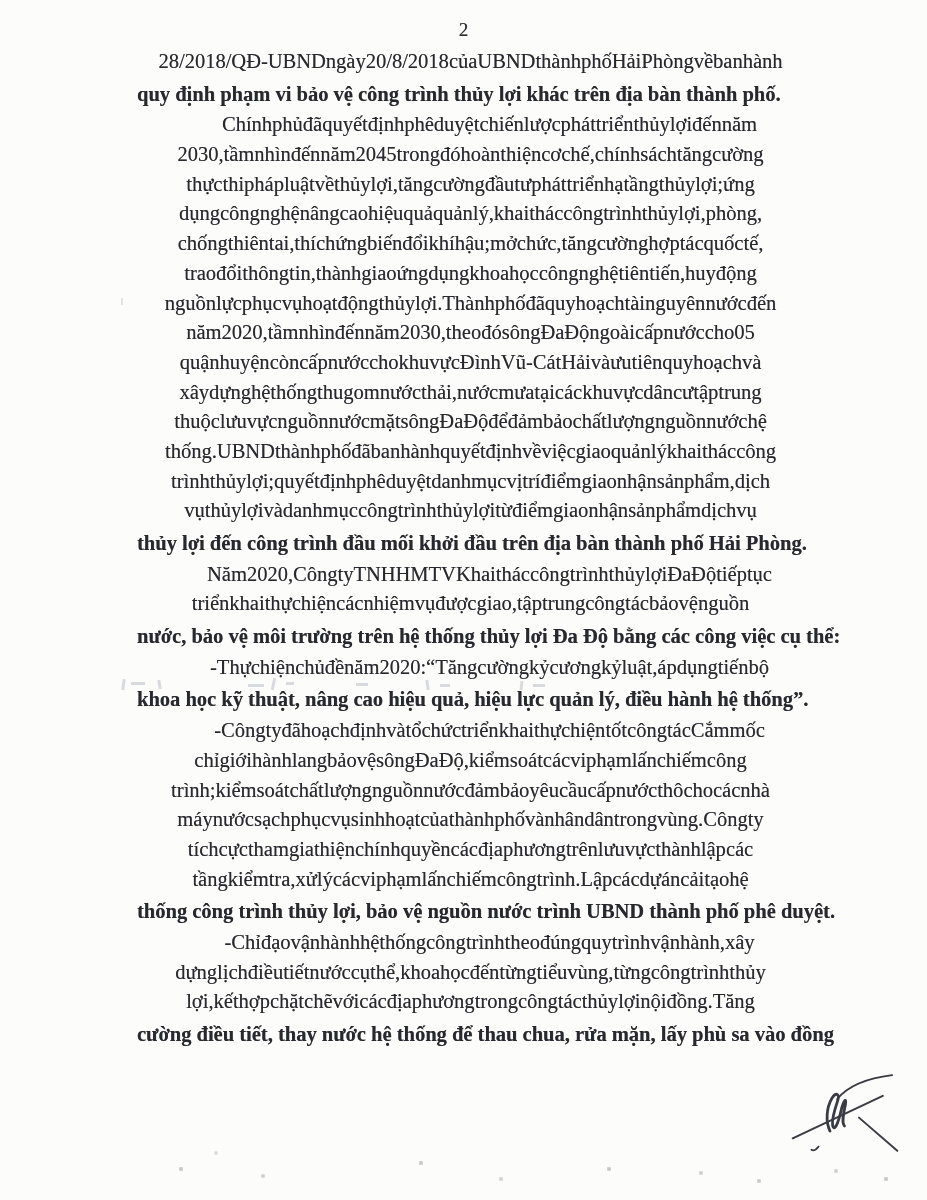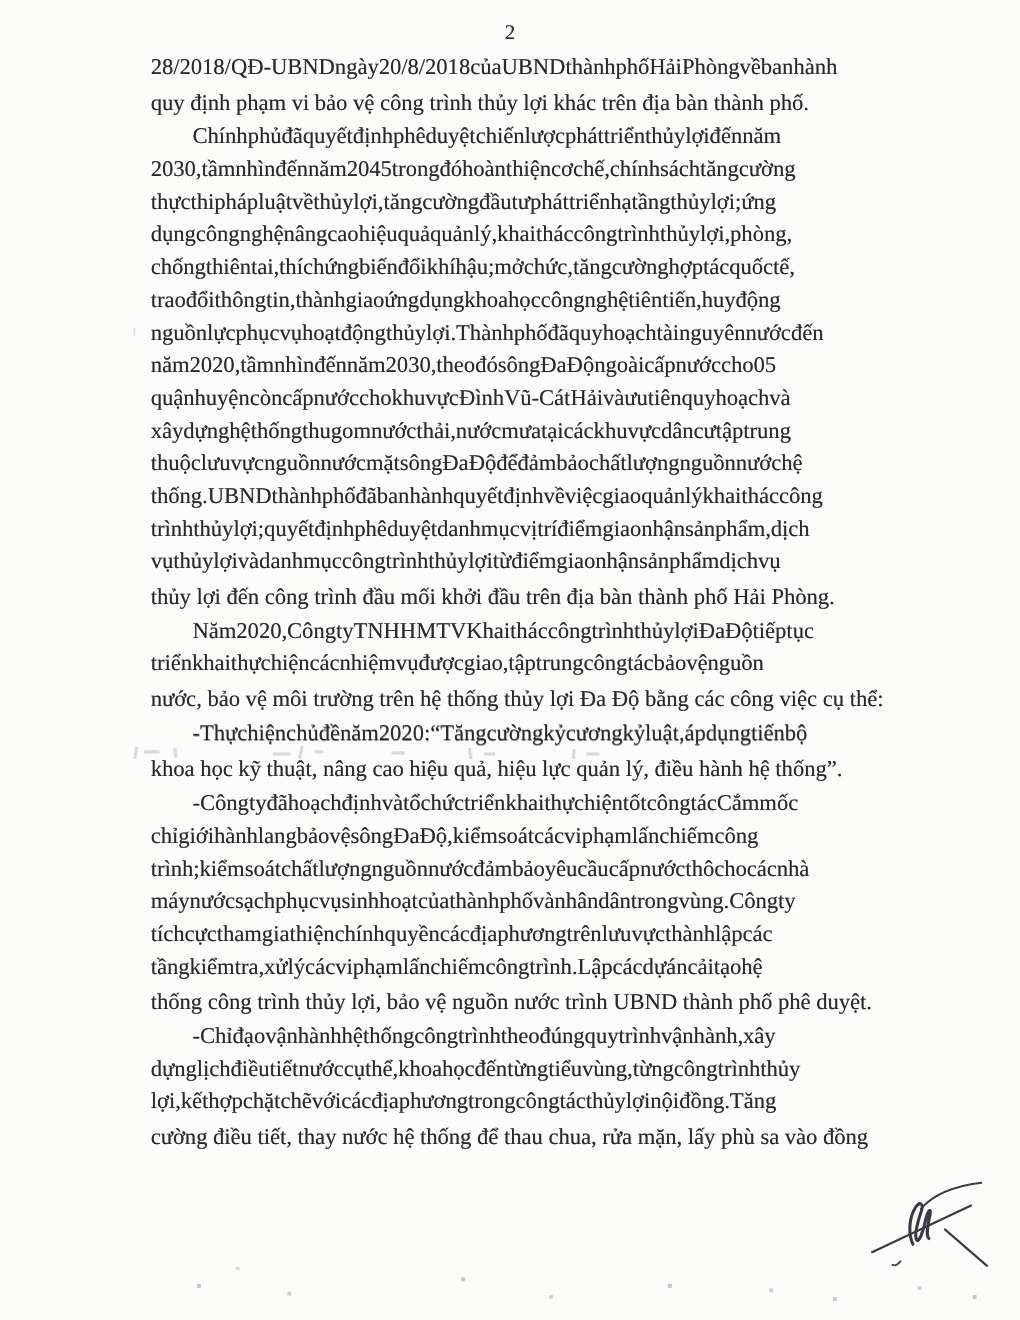--- a/index.html
+++ b/index.html
@@ -31,32 +31,33 @@
     position: absolute;
     left: 137px;
     top: 50px;
     width: 667px;
     font-size: 20.5px;
     text-shadow: 0.2px 0.2px 0.45px rgba(30,30,38,0.5);
   }
   .paragraph + .paragraph { margin-top: 4px; }
   .line {
     display: flex;
-    justify-content: flex-start;
+    justify-content: center;
     align-items: baseline;
     height: 29.7px;
     white-space: nowrap;
   }
   .line > span { flex: 0 0 auto; }
   .line > .indent { flex: 0 0 38px; }
   .line.last {
     display: block;
     line-height: 29.7px;
     height: 29.7px;
     white-space: nowrap;
+    font-weight: bold;
   }
   
   .bleed { position: absolute; left: 0; top: 0; width: 0; height: 0; }
   .bleed i {
     position: absolute;
     display: block;
     background: #bcc0c9;
     opacity: 0.55;
     filter: blur(0.4px);
   }

